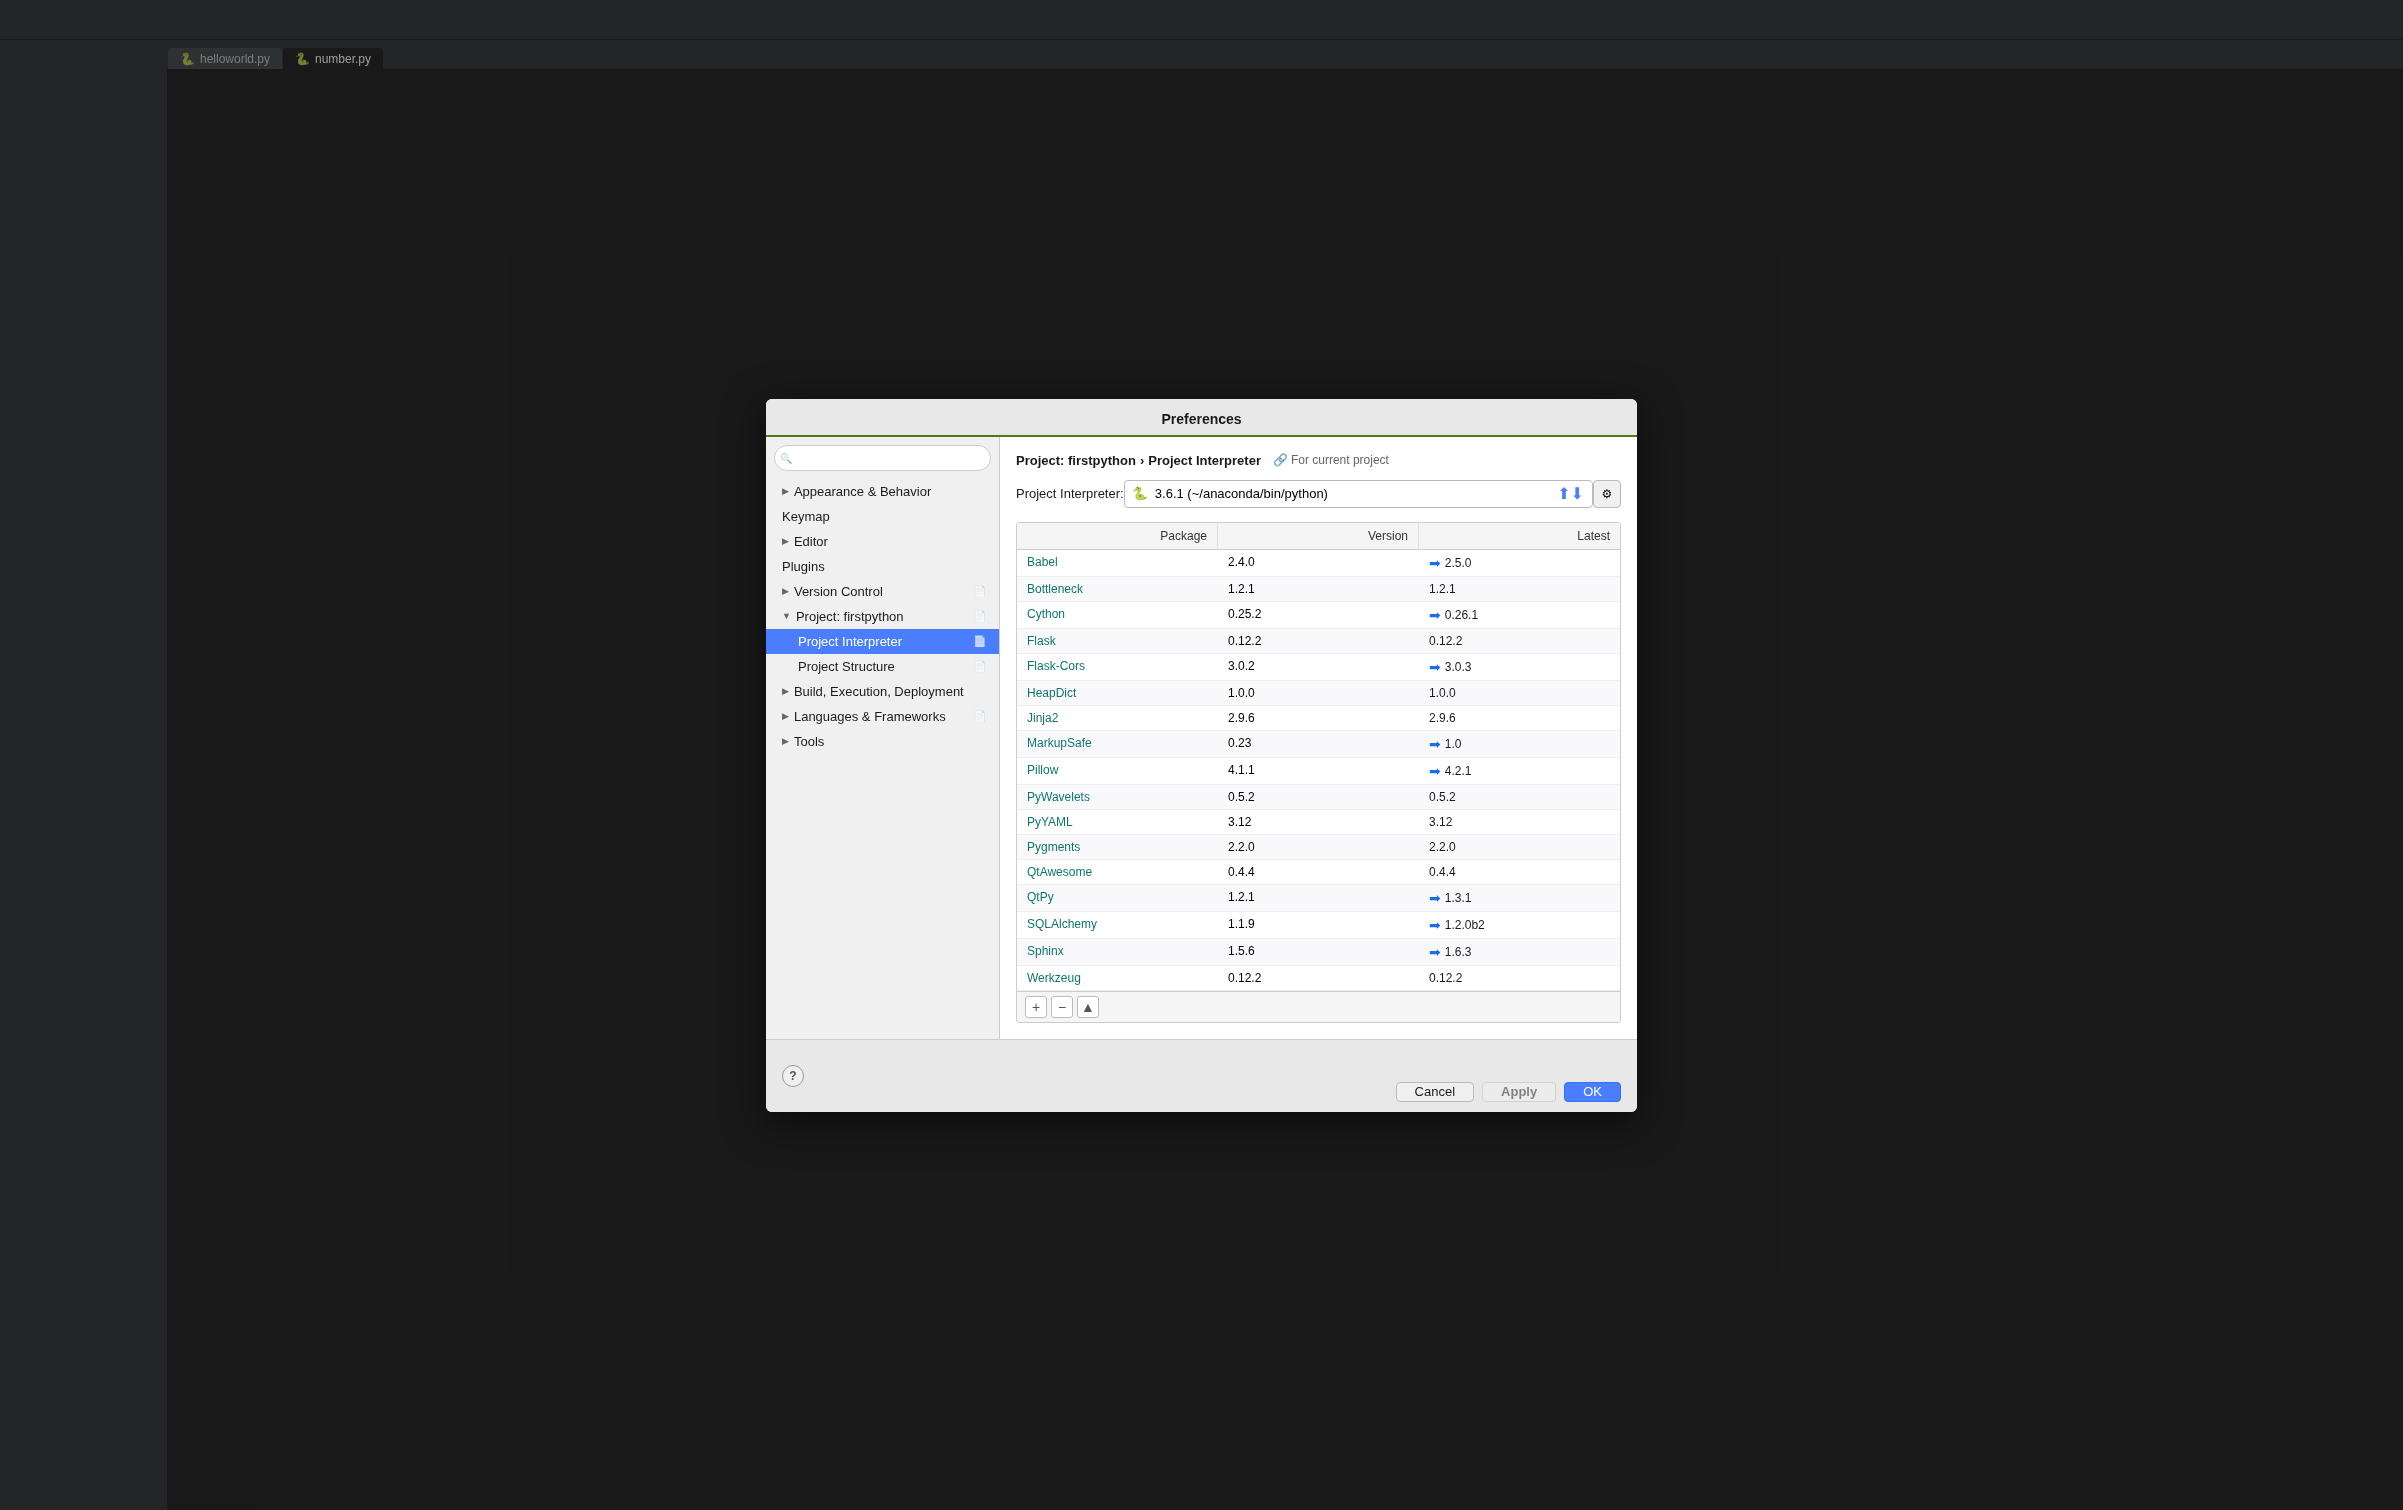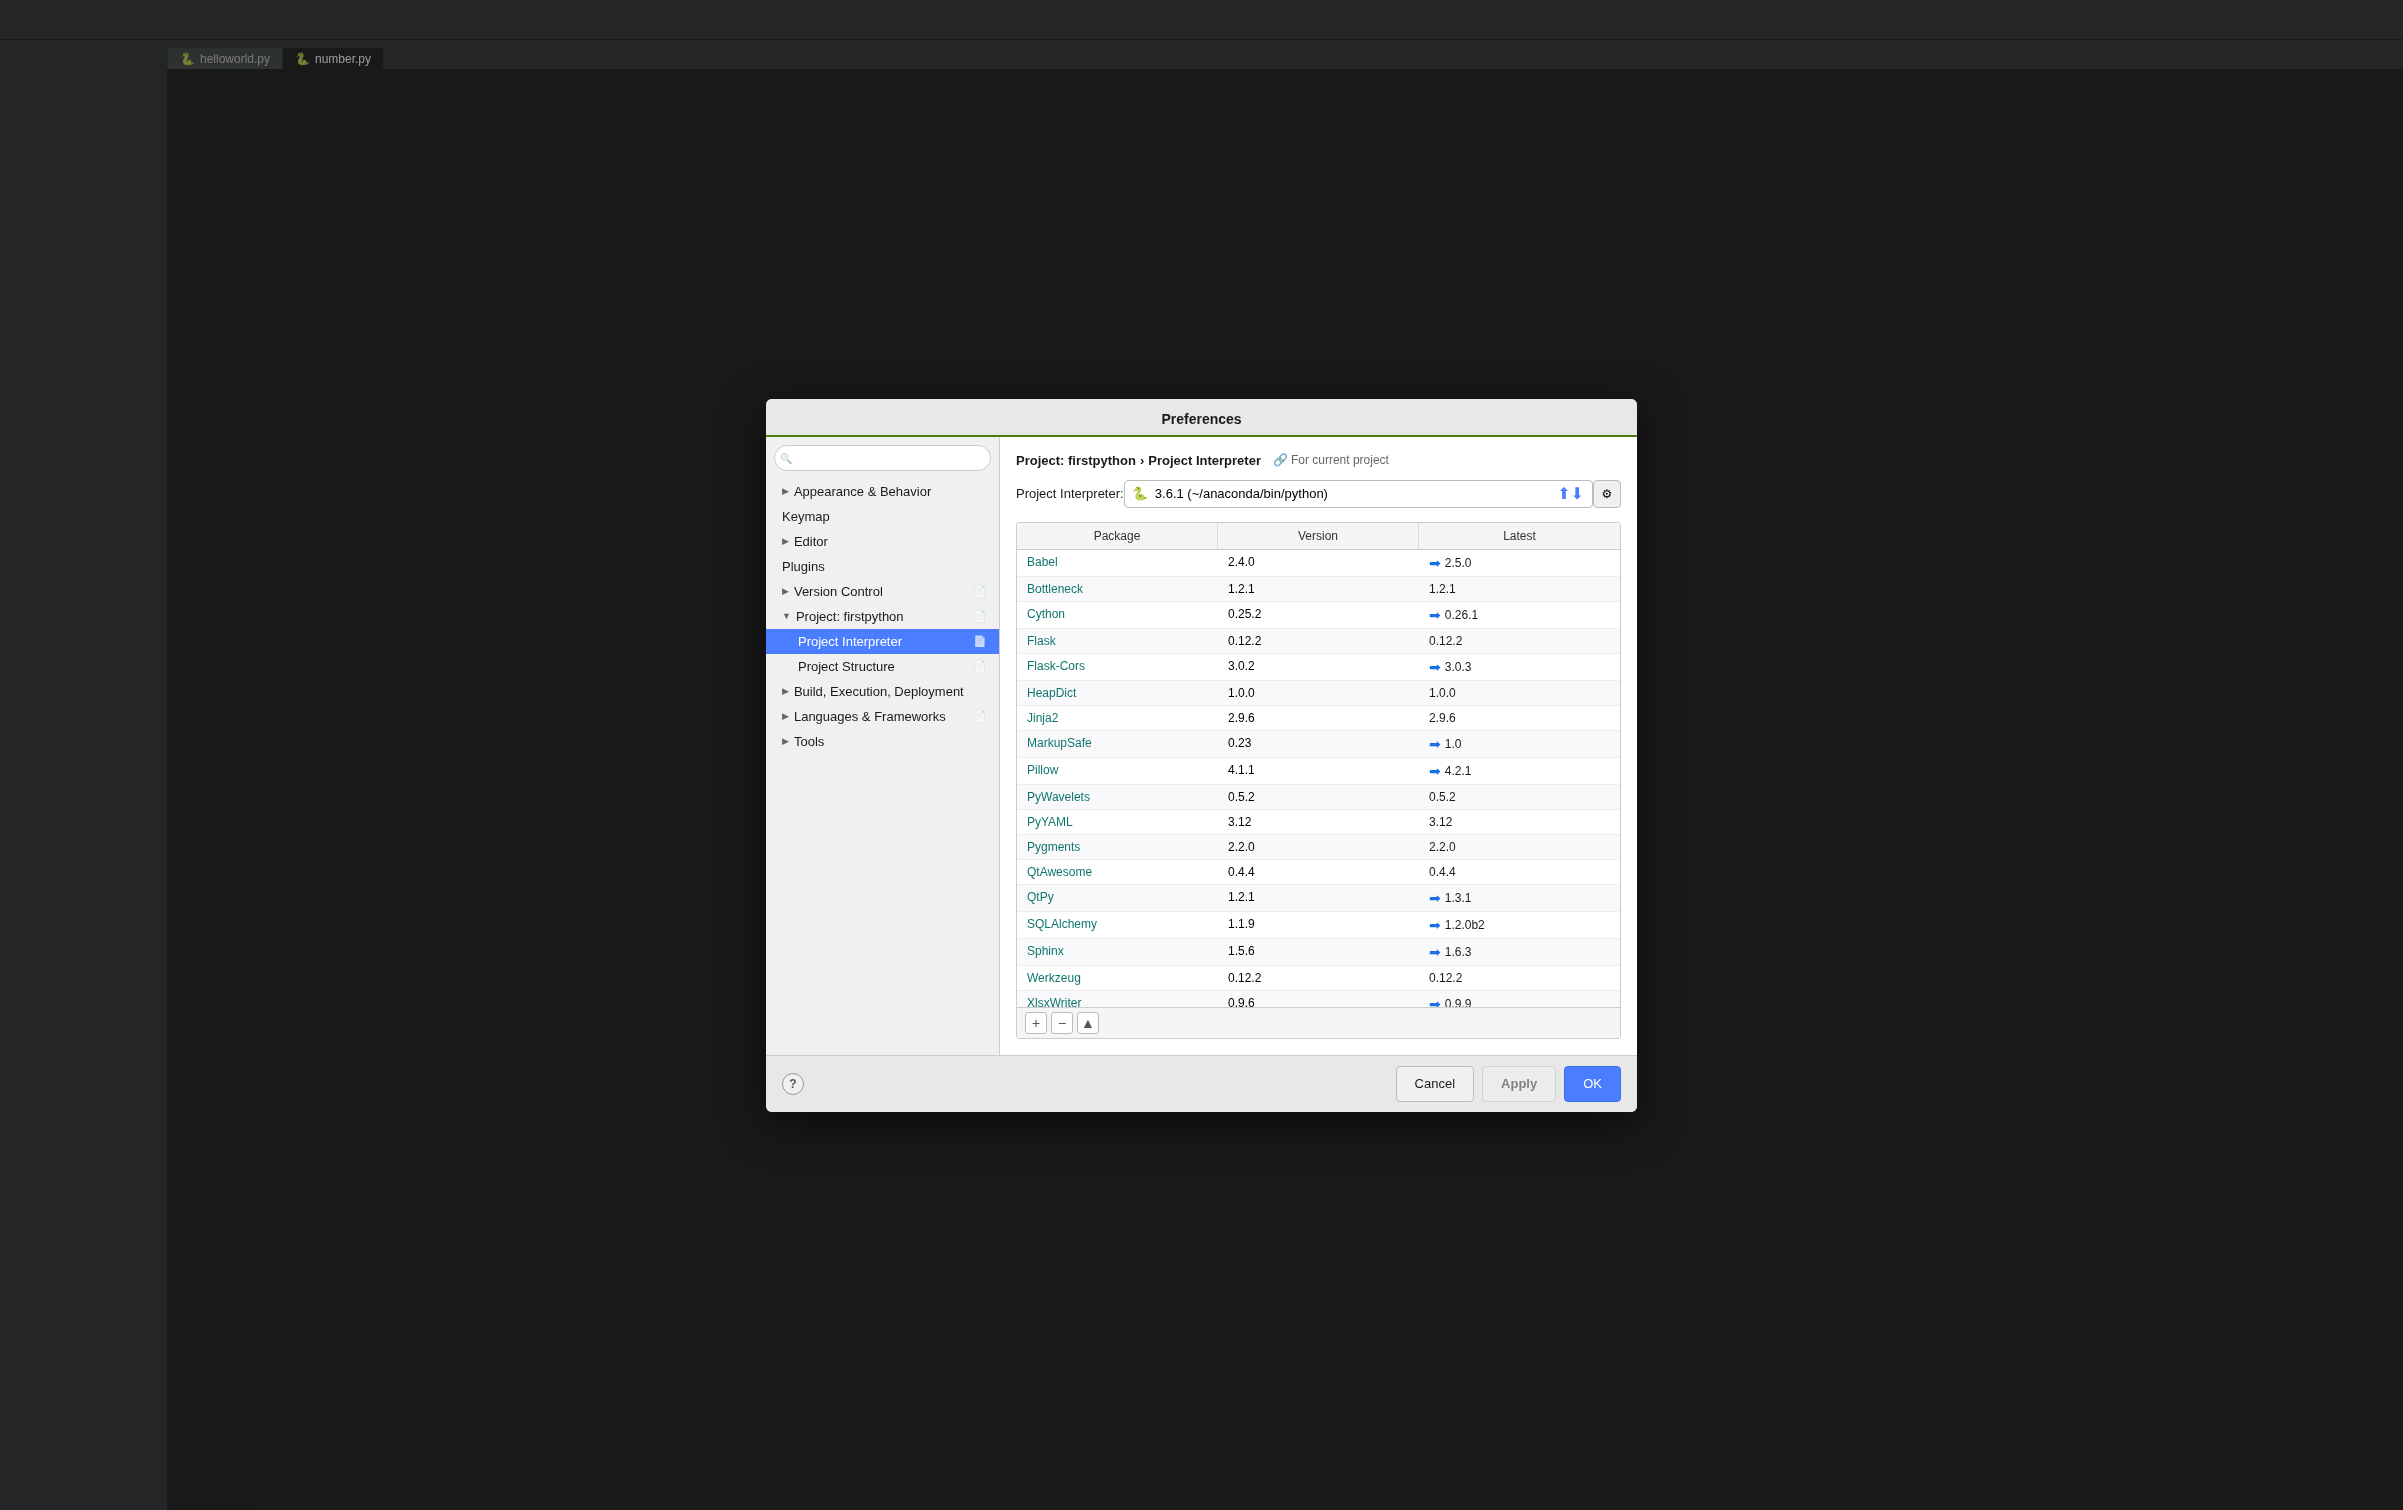--- a/index.html
+++ b/index.html
@@ -231,21 +231,21 @@
       background: #f5f5f5;
       border-bottom: 1px solid #ccc;
     }
 
     .table-header-cell {
       padding: 6px 10px;
       font-size: 12px;
       font-weight: 500;
       color: #333;
       border-right: 1px solid #ddd;
-      text-align: center;
+      text-align: right;
     }
 
     .table-header-cell:last-child { border-right: none; }
 
     .table-body {
       flex: 1;
       overflow-y: auto;
     }
 
     .table-row {
@@ -324,28 +324,29 @@
       font-weight: 600;
       color: #555;
     }
 
     .btn-group {
       display: flex;
       gap: 8px;
     }
 
     .btn {
-      height: 36px;
+      height: 20px;
       padding: 0 18px;
       border-radius: 4px;
       font-size: 13px;
       cursor: pointer;
       border: 1px solid #bbb;
       background: #f0f0f0;
       color: #1a1a1a;
+      margin-top: 32px;
     }
 
     .btn.primary {
       background: #4a7eff;
       border-color: #3a6eee;
       color: #ffffff;
     }
 
     .btn.disabled {
       opacity: 0.5;

